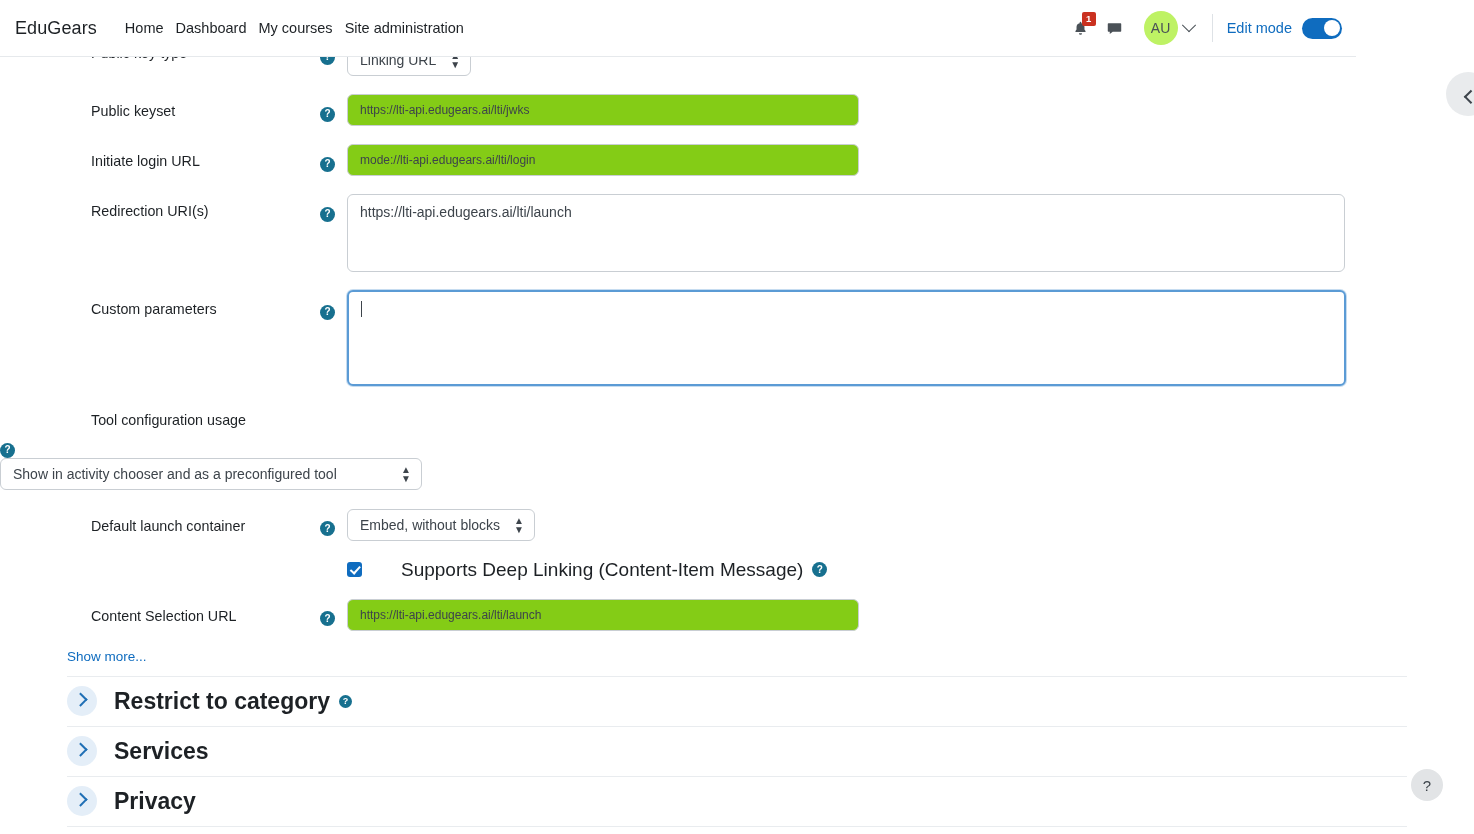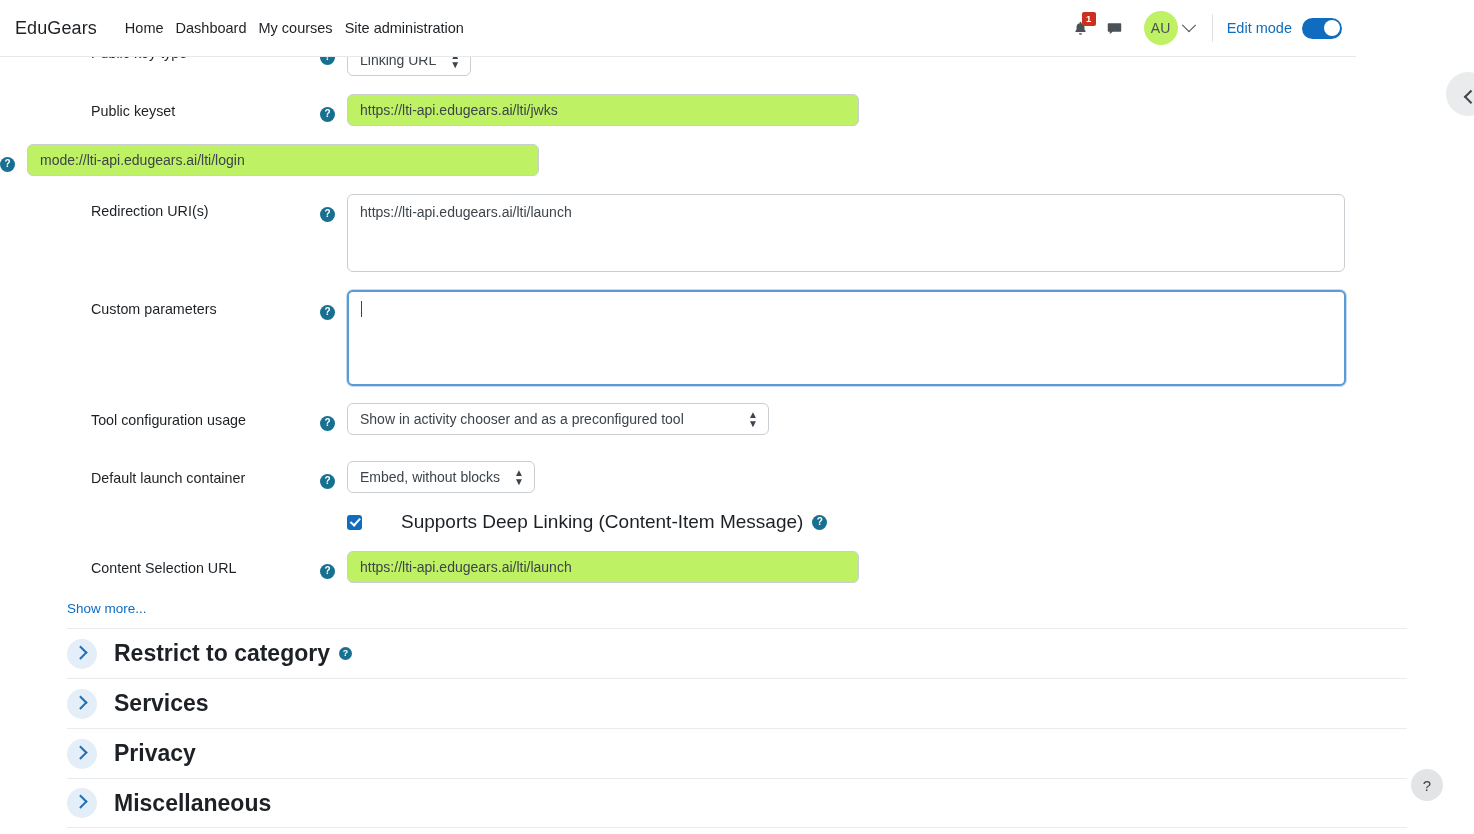--- a/index.html
+++ b/index.html
@@ -107,21 +107,21 @@
     width: 15px; height: 15px; border-radius: 50%;
     background: #17708f; color: #fff;
     font-size: 10px; font-weight: 700; line-height: 1;
     cursor: pointer; user-select: none;
   }
   .help-icon.sm { width: 13px; height: 13px; font-size: 9px; }
   .fctl { flex: 1 1 auto; }
 
   .tinput {
     height: 32px; border: 1px solid #c9ced3; border-radius: 6px;
-    background: #bef264; font-size: 14px; color: #3d444b;
+    background: #84cc16; font-size: 12px; color: #3d444b;
     padding: 0 12px; display: flex; align-items: center;
     width: 512px;
   }
   .tarea {
     border: 1px solid #c9ced3; border-radius: 6px; background: #fff;
     font-size: 14px; color: #3d444b; padding: 8px 12px;
     width: 998px; height: 78px; line-height: 18px;
   }
   .tarea.focused {
     border: 2px solid #5b9bd5;
@@ -253,20 +253,21 @@
         <div class="fhelp">
           <span class="help-icon">?</span>
         </div>
         <div class="fctl">
           <div class="tinput">https://lti-api.edugears.ai/lti/jwks</div>
         </div>
       </div>
 
       
       <div class="frow" style="margin-bottom:18px;">
+        <div class="flabel">Initiate login URL</div>
         <div class="fhelp">
           <span class="help-icon">?</span>
         </div>
         <div class="fctl">
           <div class="tinput">mode://lti-api.edugears.ai/lti/login</div>
         </div>
       </div>
 
       
       <div class="frow" style="margin-bottom:18px;">
@@ -284,21 +285,21 @@
         <div class="flabel" style="padding-top:10px;">Custom parameters</div>
         <div class="fhelp" style="padding-top:11px;">
           <span class="help-icon">?</span>
         </div>
         <div class="fctl">
           <div class="tarea focused"><span class="caret"></span></div>
         </div>
       </div>
 
       
-      <div class="frow" style="margin-bottom:26px;">
+      <div class="frow" style="margin-bottom:19px;flex-direction:column;">
         <div class="flabel">Tool configuration usage</div>
         <div class="fhelp">
           <span class="help-icon">?</span>
         </div>
         <div class="fctl">
           <div class="sel wide">
             <span>Show in activity chooser and as a preconfigured tool</span>
             <span class="sel-arrows">
                 <span>▲</span>
                 <span>▼</span>

